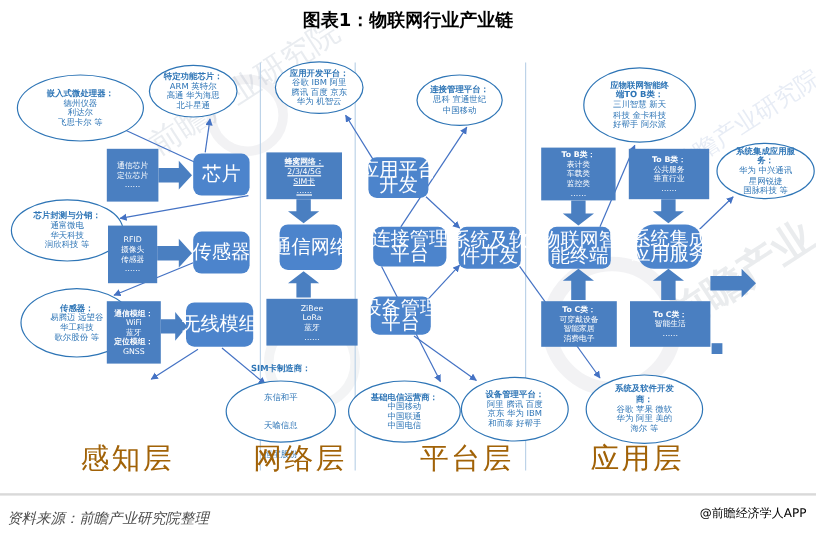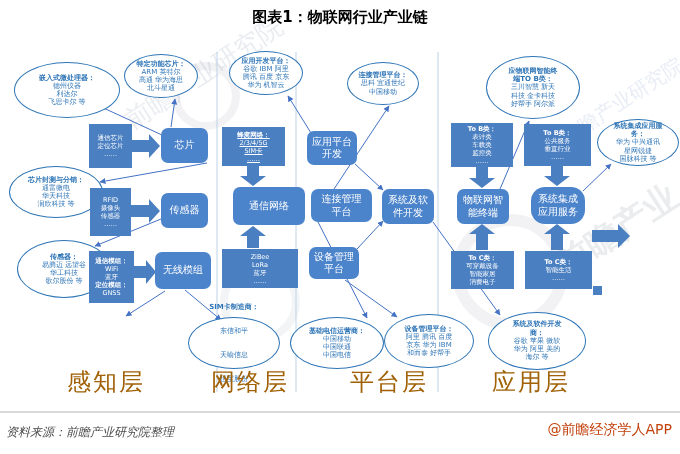--- a/index.html
+++ b/index.html
@@ -6,33 +6,33 @@
   #page{position:relative;width:680px;height:454px;background:#fff;overflow:hidden;
         font-family:"DejaVu Sans","Liberation Sans",sans-serif;}
   .title{position:absolute;left:0;top:8px;width:680px;text-align:center;
          font-size:15px;font-weight:bold;color:#000000;z-index:3;}
   .ellipse{position:absolute;border:1px solid #2E75B6;border-radius:50%;background:#fff;
            color:#2E75B6;font-size:7px;line-height:8.2px;display:flex;flex-direction:column;
            justify-content:center;align-items:center;text-align:center;z-index:2;box-sizing:border-box;}
   .sbox{position:absolute;background:#4A7FC1;color:#fff;font-size:6.5px;line-height:8px;
         display:flex;flex-direction:column;justify-content:center;align-items:center;
         text-align:center;z-index:2;box-sizing:border-box;}
-  .node{position:absolute;background:#4C84CC;color:#fff;font-size:10px;line-height:12.5px;
+  .node{position:absolute;background:#4C84CC;color:#fff;font-size:16px;line-height:12.5px;
         border-radius:7px;display:flex;flex-direction:column;justify-content:center;
         align-items:center;text-align:center;z-index:2;box-sizing:border-box;}
   .ln{white-space:nowrap;}
   .b{font-weight:bold;}
   .layer-label{position:absolute;top:366px;width:110px;text-align:center;color:#a16207;
                font-size:24px;letter-spacing:2px;z-index:2;}
   .overlay{position:absolute;left:0;top:0;z-index:1;}
   .wm{position:absolute;z-index:0;white-space:nowrap;transform-origin:left top;}
   .wmc{position:absolute;z-index:0;border-radius:50%;}
   .footline{position:absolute;left:0;top:411px;width:680px;height:2px;background:#D9D9D9;z-index:3;}
   .src{position:absolute;left:6px;top:424px;font-style:italic;font-size:12px;color:#4d4d4d;z-index:3;}
-  .credit{position:absolute;right:8px;top:421px;font-size:14px;color:#c2410c;z-index:3;}
+  .credit{position:absolute;right:8px;top:421px;font-size:10px;color:#000000;z-index:3;}
 </style>
 </head>
 <body>
 
 <div id="page">
 
   <div class="title">图表1：物联网行业产业链</div>
 
   <div class="wm" style="left:118px;top:108px;font-size:26px;transform:rotate(-33deg);color:rgba(145,160,178,.20);">前瞻产业研究院</div>
   <div class="wm" style="left:556px;top:128px;font-size:20px;transform:rotate(-33deg);color:rgba(120,150,200,.18);">前瞻产业研究院</div>
@@ -213,21 +213,21 @@
 
   <div class="node" style="left:161px;top:128px;width:47px;height:35px;">
       <div class="ln">芯片</div>
     </div>
   <div class="node" style="left:161px;top:193px;width:47px;height:35px;">
       <div class="ln">传感器</div>
     </div>
   <div class="node" style="left:155px;top:252px;width:56px;height:37px;">
       <div class="ln">无线模组</div>
     </div>
-  <div class="node" style="left:233px;top:187px;width:72px;height:38px;">
+  <div class="node" style="left:233px;top:187px;width:52px;height:38px;">
       <div class="ln">通信网络</div>
     </div>
   <div class="node" style="left:307px;top:131px;width:50px;height:34px;">
       <div class="ln">应用平台</div>
       <div class="ln">开发</div>
     </div>
   <div class="node" style="left:311px;top:189px;width:61px;height:33px;">
       <div class="ln">连接管理</div>
       <div class="ln">平台</div>
     </div>

